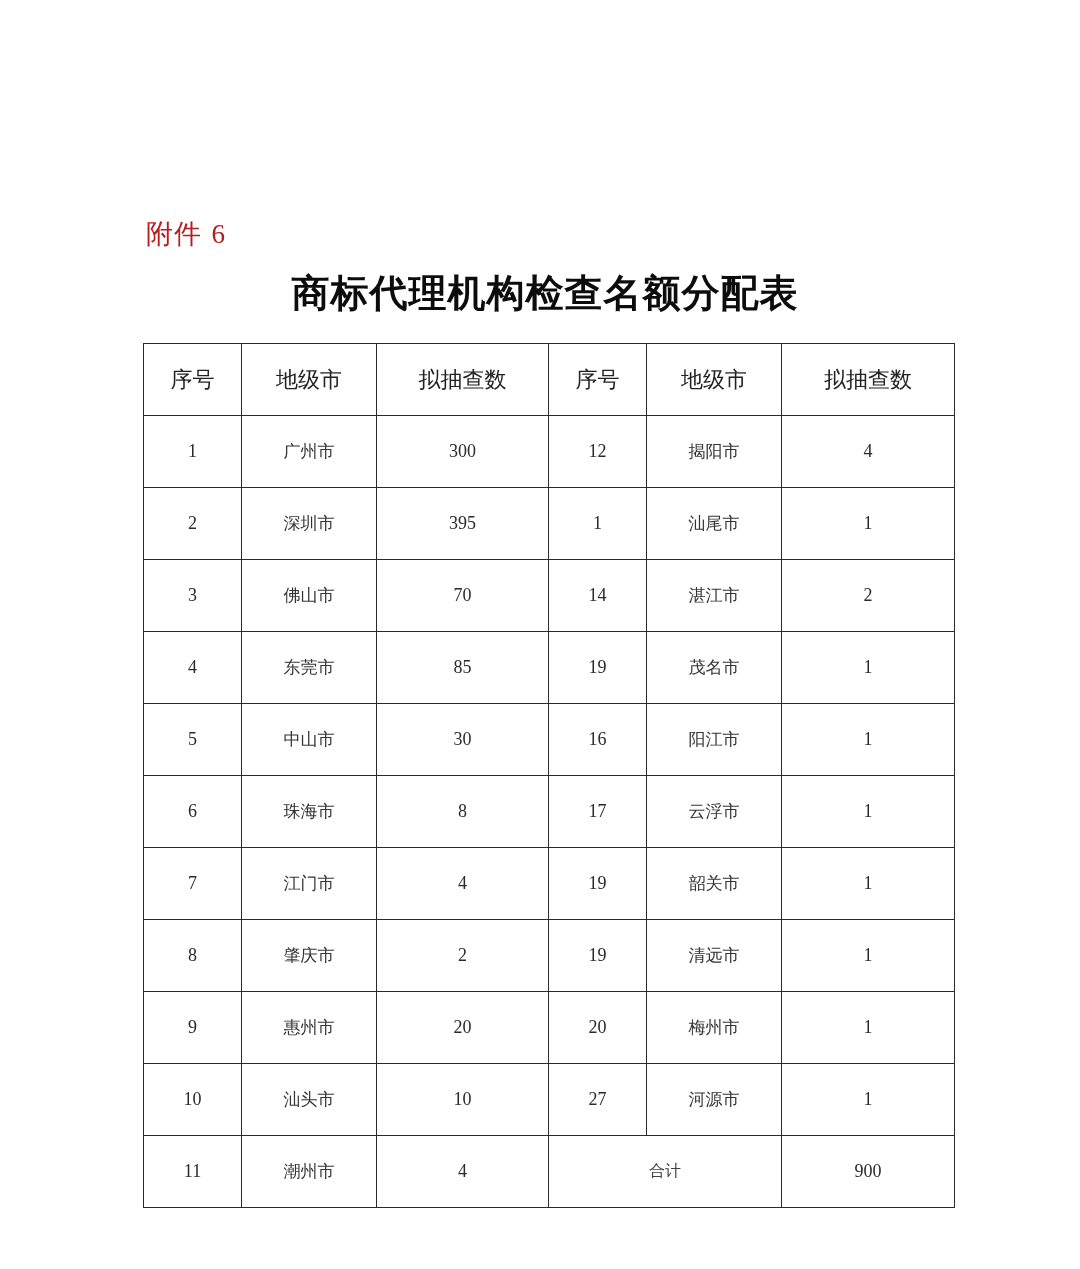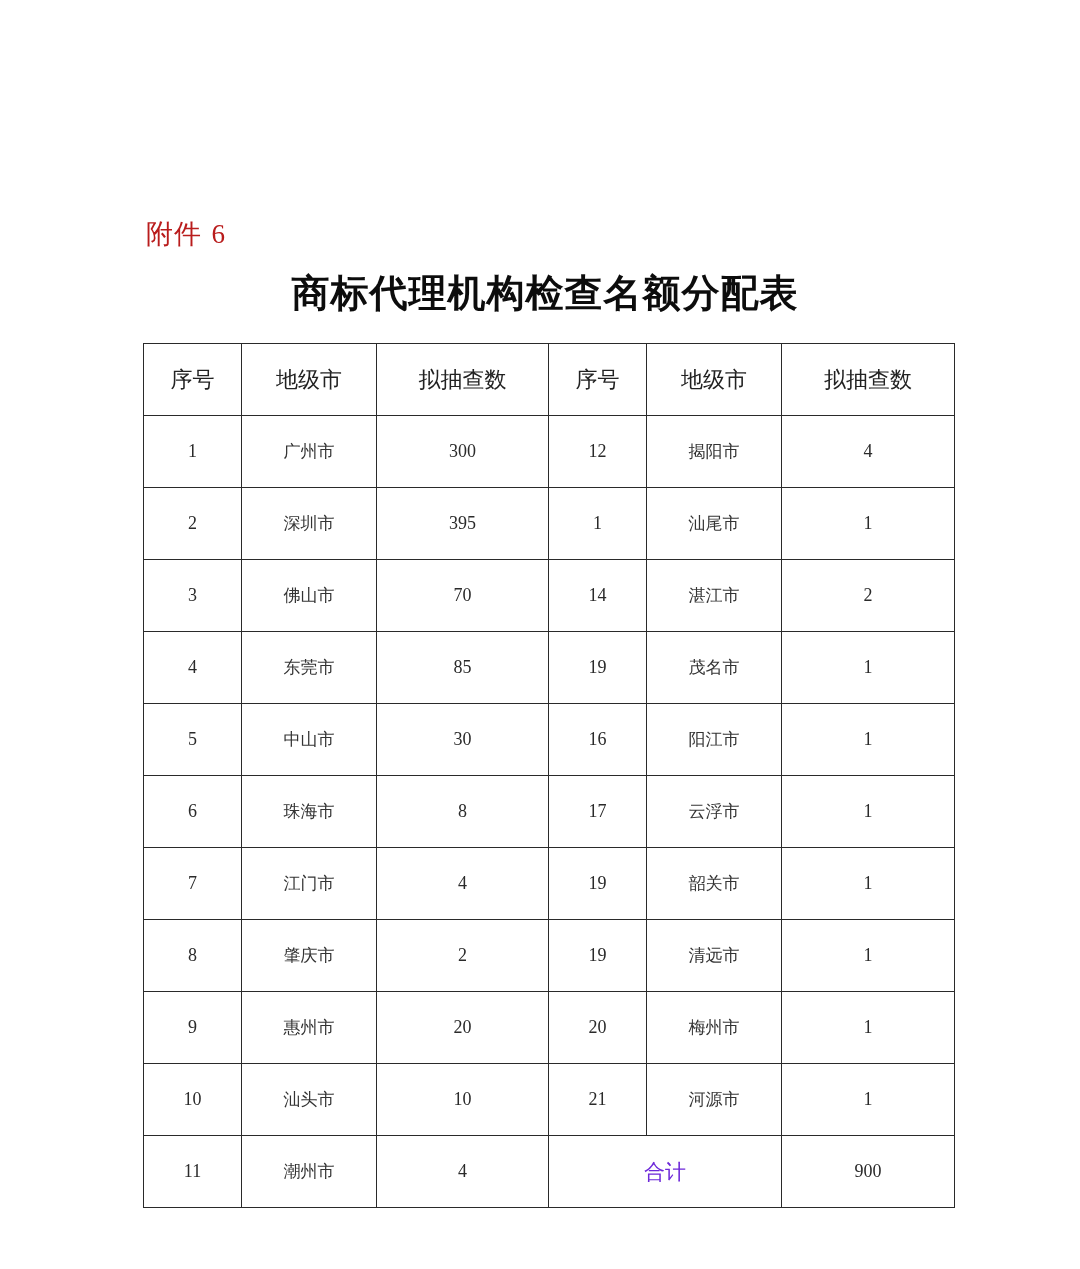--- a/index.html
+++ b/index.html
@@ -12,21 +12,21 @@
                  font-size: 38px; font-weight: bold; letter-spacing: 1px; color: #0c0c0c;
                  font-family: "DejaVu Serif", "Liberation Serif", serif; }
     table.alloc { position: absolute; left: 143px; top: 343px; border-collapse: collapse;
                   table-layout: fixed; width: 811px; }
     table.alloc td, table.alloc th { border: 1.3px solid #2a2a2a; text-align: center;
                   vertical-align: middle; height: 71px; padding: 0; }
     table.alloc th { font-weight: normal; font-size: 22px; color: #222;
                   font-family: "DejaVu Sans", "Liberation Sans", sans-serif; }
     table.alloc td { font-size: 18px; color: #2a2a2a; font-family: "Liberation Serif", "DejaVu Serif", serif; }
     table.alloc td.city { font-family: Liberation Sans, sans-serif; font-size: 17px; color: #333; }
-    table.alloc td.total-label { font-family: Liberation Mono, monospace; font-size: 21px; color: #6d28d9; }
+    table.alloc td.total-label { font-family: Liberation Mono, monospace; font-size: 16px; color: #404040; }
     col.c1 { width: 98px; } col.c2 { width: 135px; } col.c3 { width: 172px; }
     col.c4 { width: 98px; } col.c5 { width: 135px; } col.c6 { width: 173px; }
   </style>
 </head>
 <body>
 
 <div class="attachment">
   <span>附件</span>
   <span class="num">6</span>
 </div>
@@ -122,21 +122,21 @@
       <td class="city">惠州市</td>
       <td>20</td>
       <td>20</td>
       <td class="city">梅州市</td>
       <td>1</td>
     </tr>
     <tr>
       <td>10</td>
       <td class="city">汕头市</td>
       <td>10</td>
-      <td>21</td>
+      <td>27</td>
       <td class="city">河源市</td>
       <td>1</td>
     </tr>
     <tr>
       <td>11</td>
       <td class="city">潮州市</td>
       <td>4</td>
       <td class="total-label" colspan="2">合计</td>
       <td>900</td>
     </tr>

